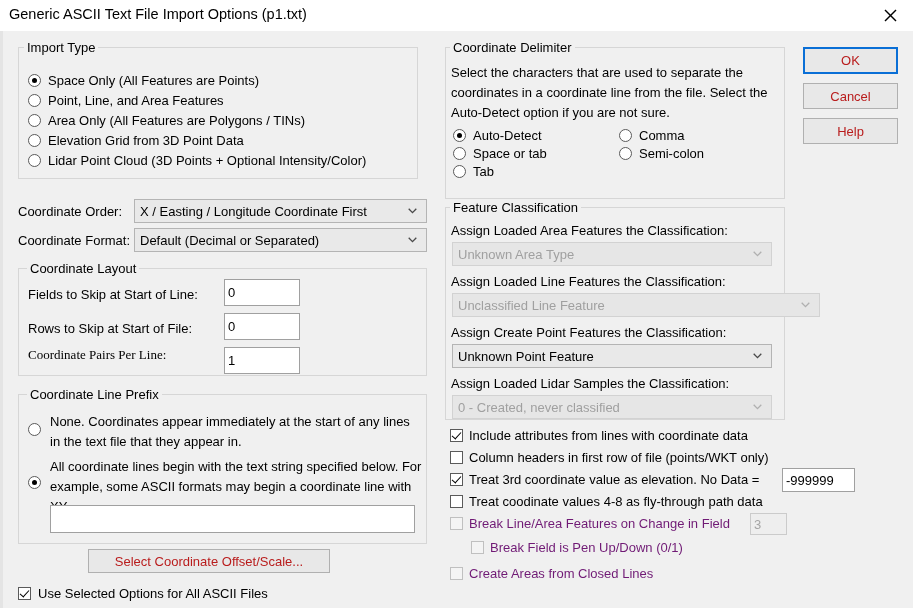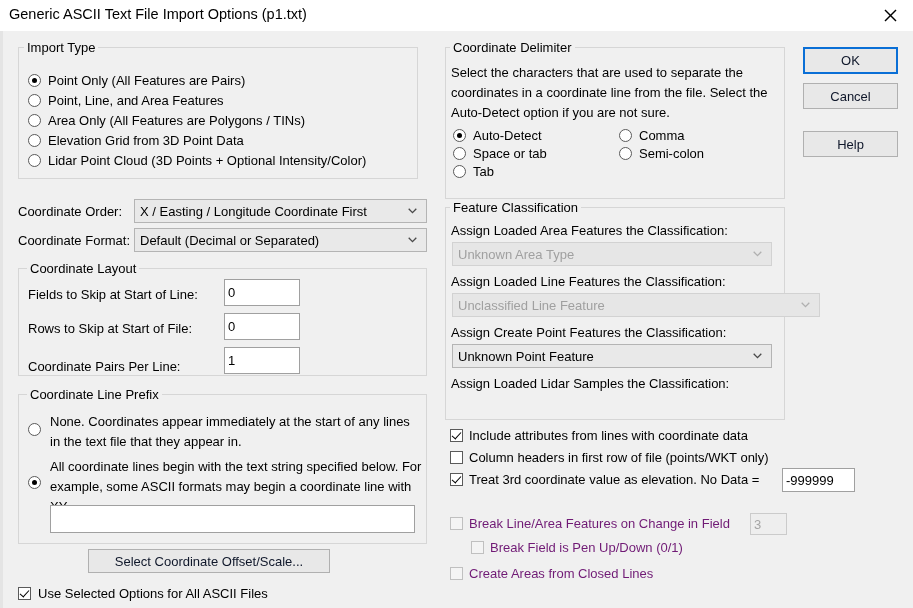--- a/index.html
+++ b/index.html
@@ -174,21 +174,21 @@
   }
   .combo .arrow svg { display:block; }
 
   
   .btn {
     position: absolute;
     background: #e8e8e8;
     border: 1px solid #b0b0b0;
     box-sizing: border-box;
     font-size: 13px;
-    color: #0f172a;
+    color: #b91c1c;
     display: flex;
     align-items: center;
     justify-content: center;
     cursor: pointer;
   }
   .btn.default {
     border: 2px solid #0a6fd6;
     background: #e8e8e8;
   }
 </style>
@@ -208,21 +208,21 @@
   </div>
 
   <div id="body">
     <div class="edge-left"></div>
 
     <div class="groupbox" style="left:18px; top:16px; width:400px; height:132px;"></div>
     <div class="group-title" style="left:24px; top:9px;">Import Type</div>
 
     <div class="radio-row" style="left:28px; top:40px; width:380px; height:19px;">
       <div class="radio checked" style="left:0; top:3px;"></div>
-      <div class="lbl" style="left:20px; top:2px;">Point Only (All Features are Pairs)</div>
+      <div class="lbl" style="left:20px; top:2px;">Space Only (All Features are Points)</div>
     </div>
     <div class="radio-row" style="left:28px; top:60px; width:380px; height:19px;">
       <div class="radio" style="left:0; top:3px;"></div>
       <div class="lbl" style="left:20px; top:2px;">Point, Line, and Area Features</div>
     </div>
     <div class="radio-row" style="left:28px; top:80px; width:380px; height:19px;">
       <div class="radio" style="left:0; top:3px;"></div>
       <div class="lbl" style="left:20px; top:2px;">Area Only (All Features are Polygons / TINs)</div>
     </div>
     <div class="radio-row" style="left:28px; top:100px; width:380px; height:19px;">
@@ -260,21 +260,21 @@
     <div class="lbl" style="left:28px; top:256px;">Fields to Skip at Start of Line:</div>
     <div class="input" style="left:224px; top:248px; width:76px; height:27px;">
       <span>0</span>
     </div>
 
     <div class="lbl" style="left:28px; top:290px;">Rows to Skip at Start of File:</div>
     <div class="input" style="left:224px; top:282px; width:76px; height:27px;">
       <span>0</span>
     </div>
 
-    <div class="lbl" style="left:28px; top:328px;">Coordinate Pairs Per Line:</div>
+    <div class="lbl" style="left:28px; top:316px;font-family:Liberation Serif, serif;">Coordinate Pairs Per Line:</div>
     <div class="input" style="left:224px; top:316px; width:76px; height:27px;">
       <span>1</span>
     </div>
 
     <div class="groupbox" style="left:18px; top:363px; width:409px; height:150px;"></div>
     <div class="group-title" style="left:27px; top:356px;">Coordinate Line Prefix</div>
 
     <div class="radio-row" style="left:28px; top:381px; width:390px; height:36px;">
       <div class="radio" style="left:0; top:11px;"></div>
       <div class="lbl wrap" style="left:22px; top:0px; width:370px;">None. Coordinates appear immediately at the start of any lines in the text file that they appear in.</div>
@@ -352,39 +352,51 @@
     <div class="combo" style="left:452px; top:313px; width:320px; height:24px;">
       <span>Unknown Point Feature</span>
       <span class="arrow">
         <svg width="9" height="6" viewBox="0 0 9 6">
             <path d="M0.7 0.7 L4.5 4.6 L8.3 0.7" fill="none" stroke="#4a4a4a" stroke-width="1.3"></path>
           </svg>
       </span>
     </div>
 
     <div class="lbl" style="left:451px; top:345px;">Assign Loaded Lidar Samples the Classification:</div>
+    <div class="combo disabled" style="left:452px; top:364px; width:320px; height:24px;">
+      <span>0 - Created, never classified</span>
+      <span class="arrow">
+        <svg width="9" height="6" viewBox="0 0 9 6">
+            <path d="M0.7 0.7 L4.5 4.6 L8.3 0.7" fill="none" stroke="#b0b0b0" stroke-width="1.3"></path>
+          </svg>
+      </span>
+    </div>
 
     <div class="radio-row" style="left:450px; top:396px; width:340px; height:20px;">
       <div class="cbox checked" style="left:0; top:2px;"></div>
       <div class="lbl" style="left:19px; top:1px;">Include attributes from lines with coordinate data</div>
     </div>
 
     <div class="radio-row" style="left:450px; top:418px; width:340px; height:20px;">
       <div class="cbox" style="left:0; top:2px;"></div>
       <div class="lbl" style="left:19px; top:1px;">Column headers in first row of file (points/WKT only)</div>
     </div>
 
     <div class="radio-row" style="left:450px; top:440px; width:330px; height:20px;">
       <div class="cbox checked" style="left:0; top:2px;"></div>
       <div class="lbl" style="left:19px; top:1px;">Treat 3rd coordinate value as elevation. No Data =</div>
     </div>
     <div class="input" style="left:782px; top:437px; width:73px; height:24px;">
       <span>-999999</span>
     </div>
 
+    <div class="radio-row" style="left:450px; top:462px; width:340px; height:20px;">
+      <div class="cbox" style="left:0; top:2px;"></div>
+      <div class="lbl" style="left:19px; top:1px;">Treat coodinate values 4-8 as fly-through path data</div>
+    </div>
 
     <div class="radio-row" style="left:450px; top:484px; width:330px; height:20px;">
       <div class="cbox disabled" style="left:0; top:2px;"></div>
       <div class="lbl disabled" style="left:19px; top:1px;">Break Line/Area Features on Change in Field</div>
     </div>
     <div class="input disabled" style="left:750px; top:482px; width:37px; height:22px;">
       <span>3</span>
     </div>
 
     <div class="radio-row" style="left:471px; top:508px; width:330px; height:20px;">
@@ -396,18 +408,18 @@
       <div class="cbox disabled" style="left:0; top:2px;"></div>
       <div class="lbl disabled" style="left:19px; top:1px;">Create Areas from Closed Lines</div>
     </div>
 
     <div class="btn default" style="left:803px; top:16px; width:95px; height:27px;">
       <span>OK</span>
     </div>
     <div class="btn" style="left:803px; top:52px; width:95px; height:26px;">
       <span>Cancel</span>
     </div>
-    <div class="btn" style="left:803px; top:87px; width:95px; height:26px;margin-top:13px;">
+    <div class="btn" style="left:803px; top:87px; width:95px; height:26px;">
       <span>Help</span>
     </div>
 
   </div>
 </div>
 
 </body></html>

